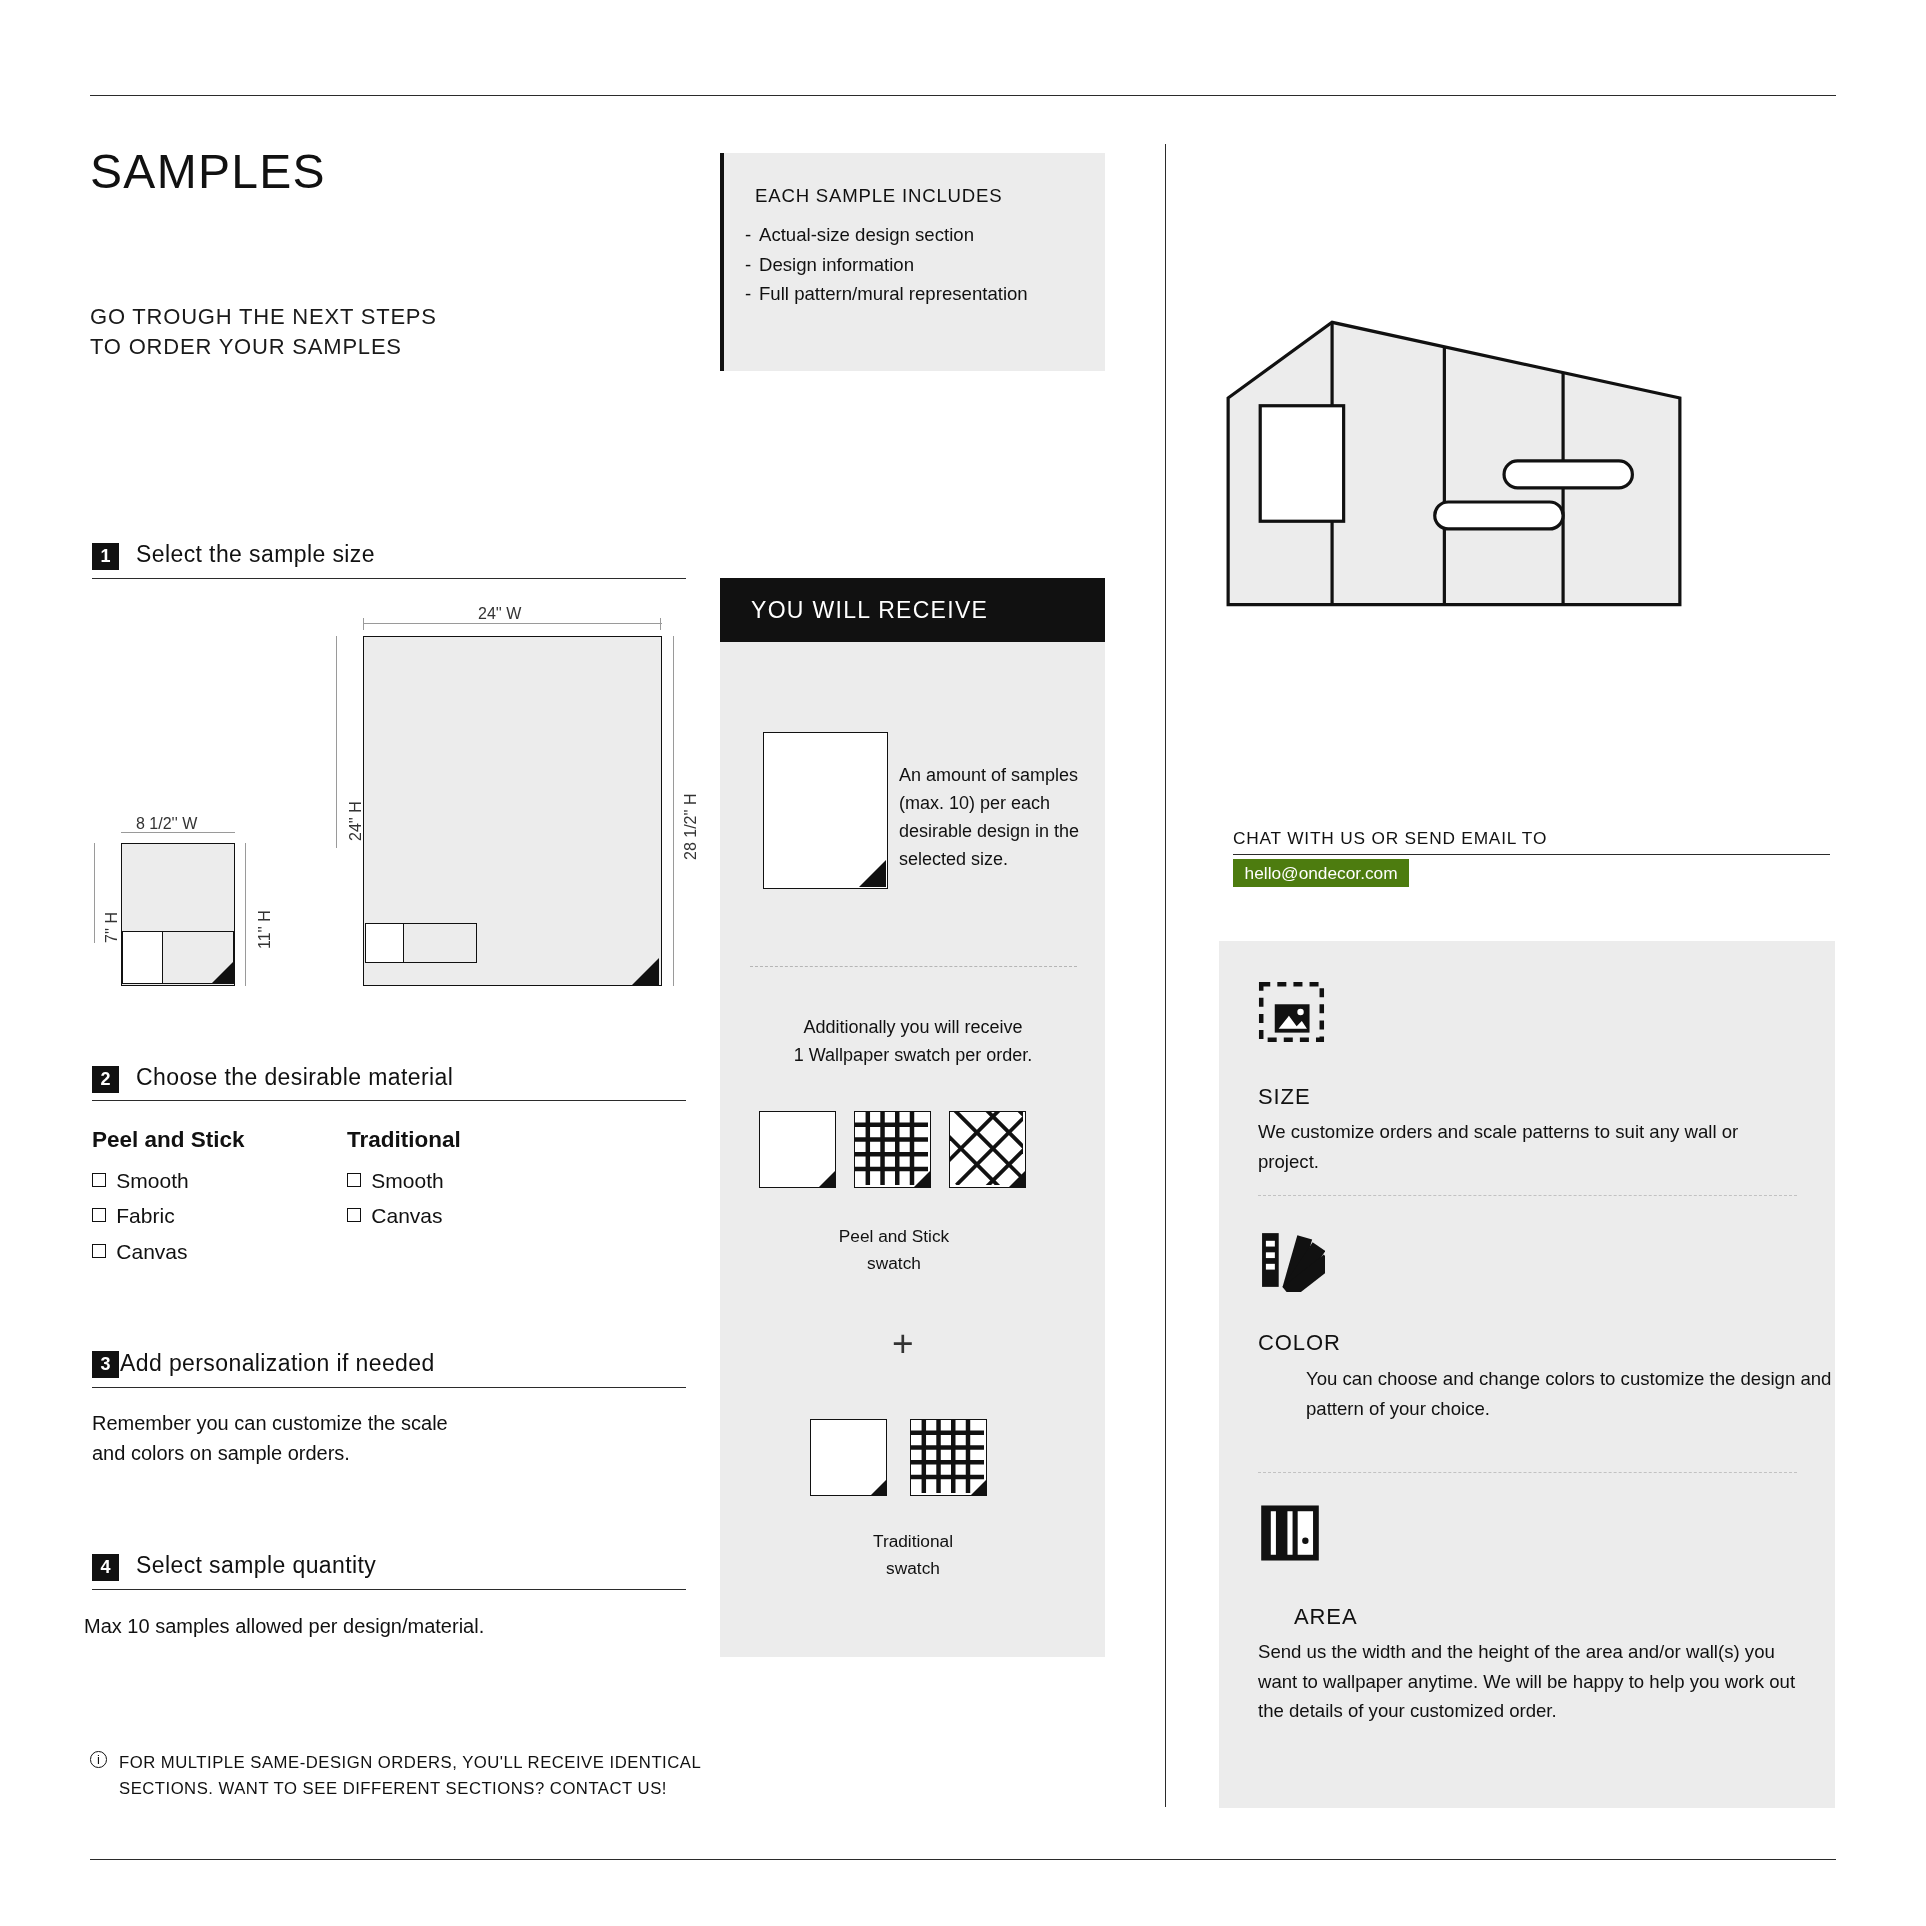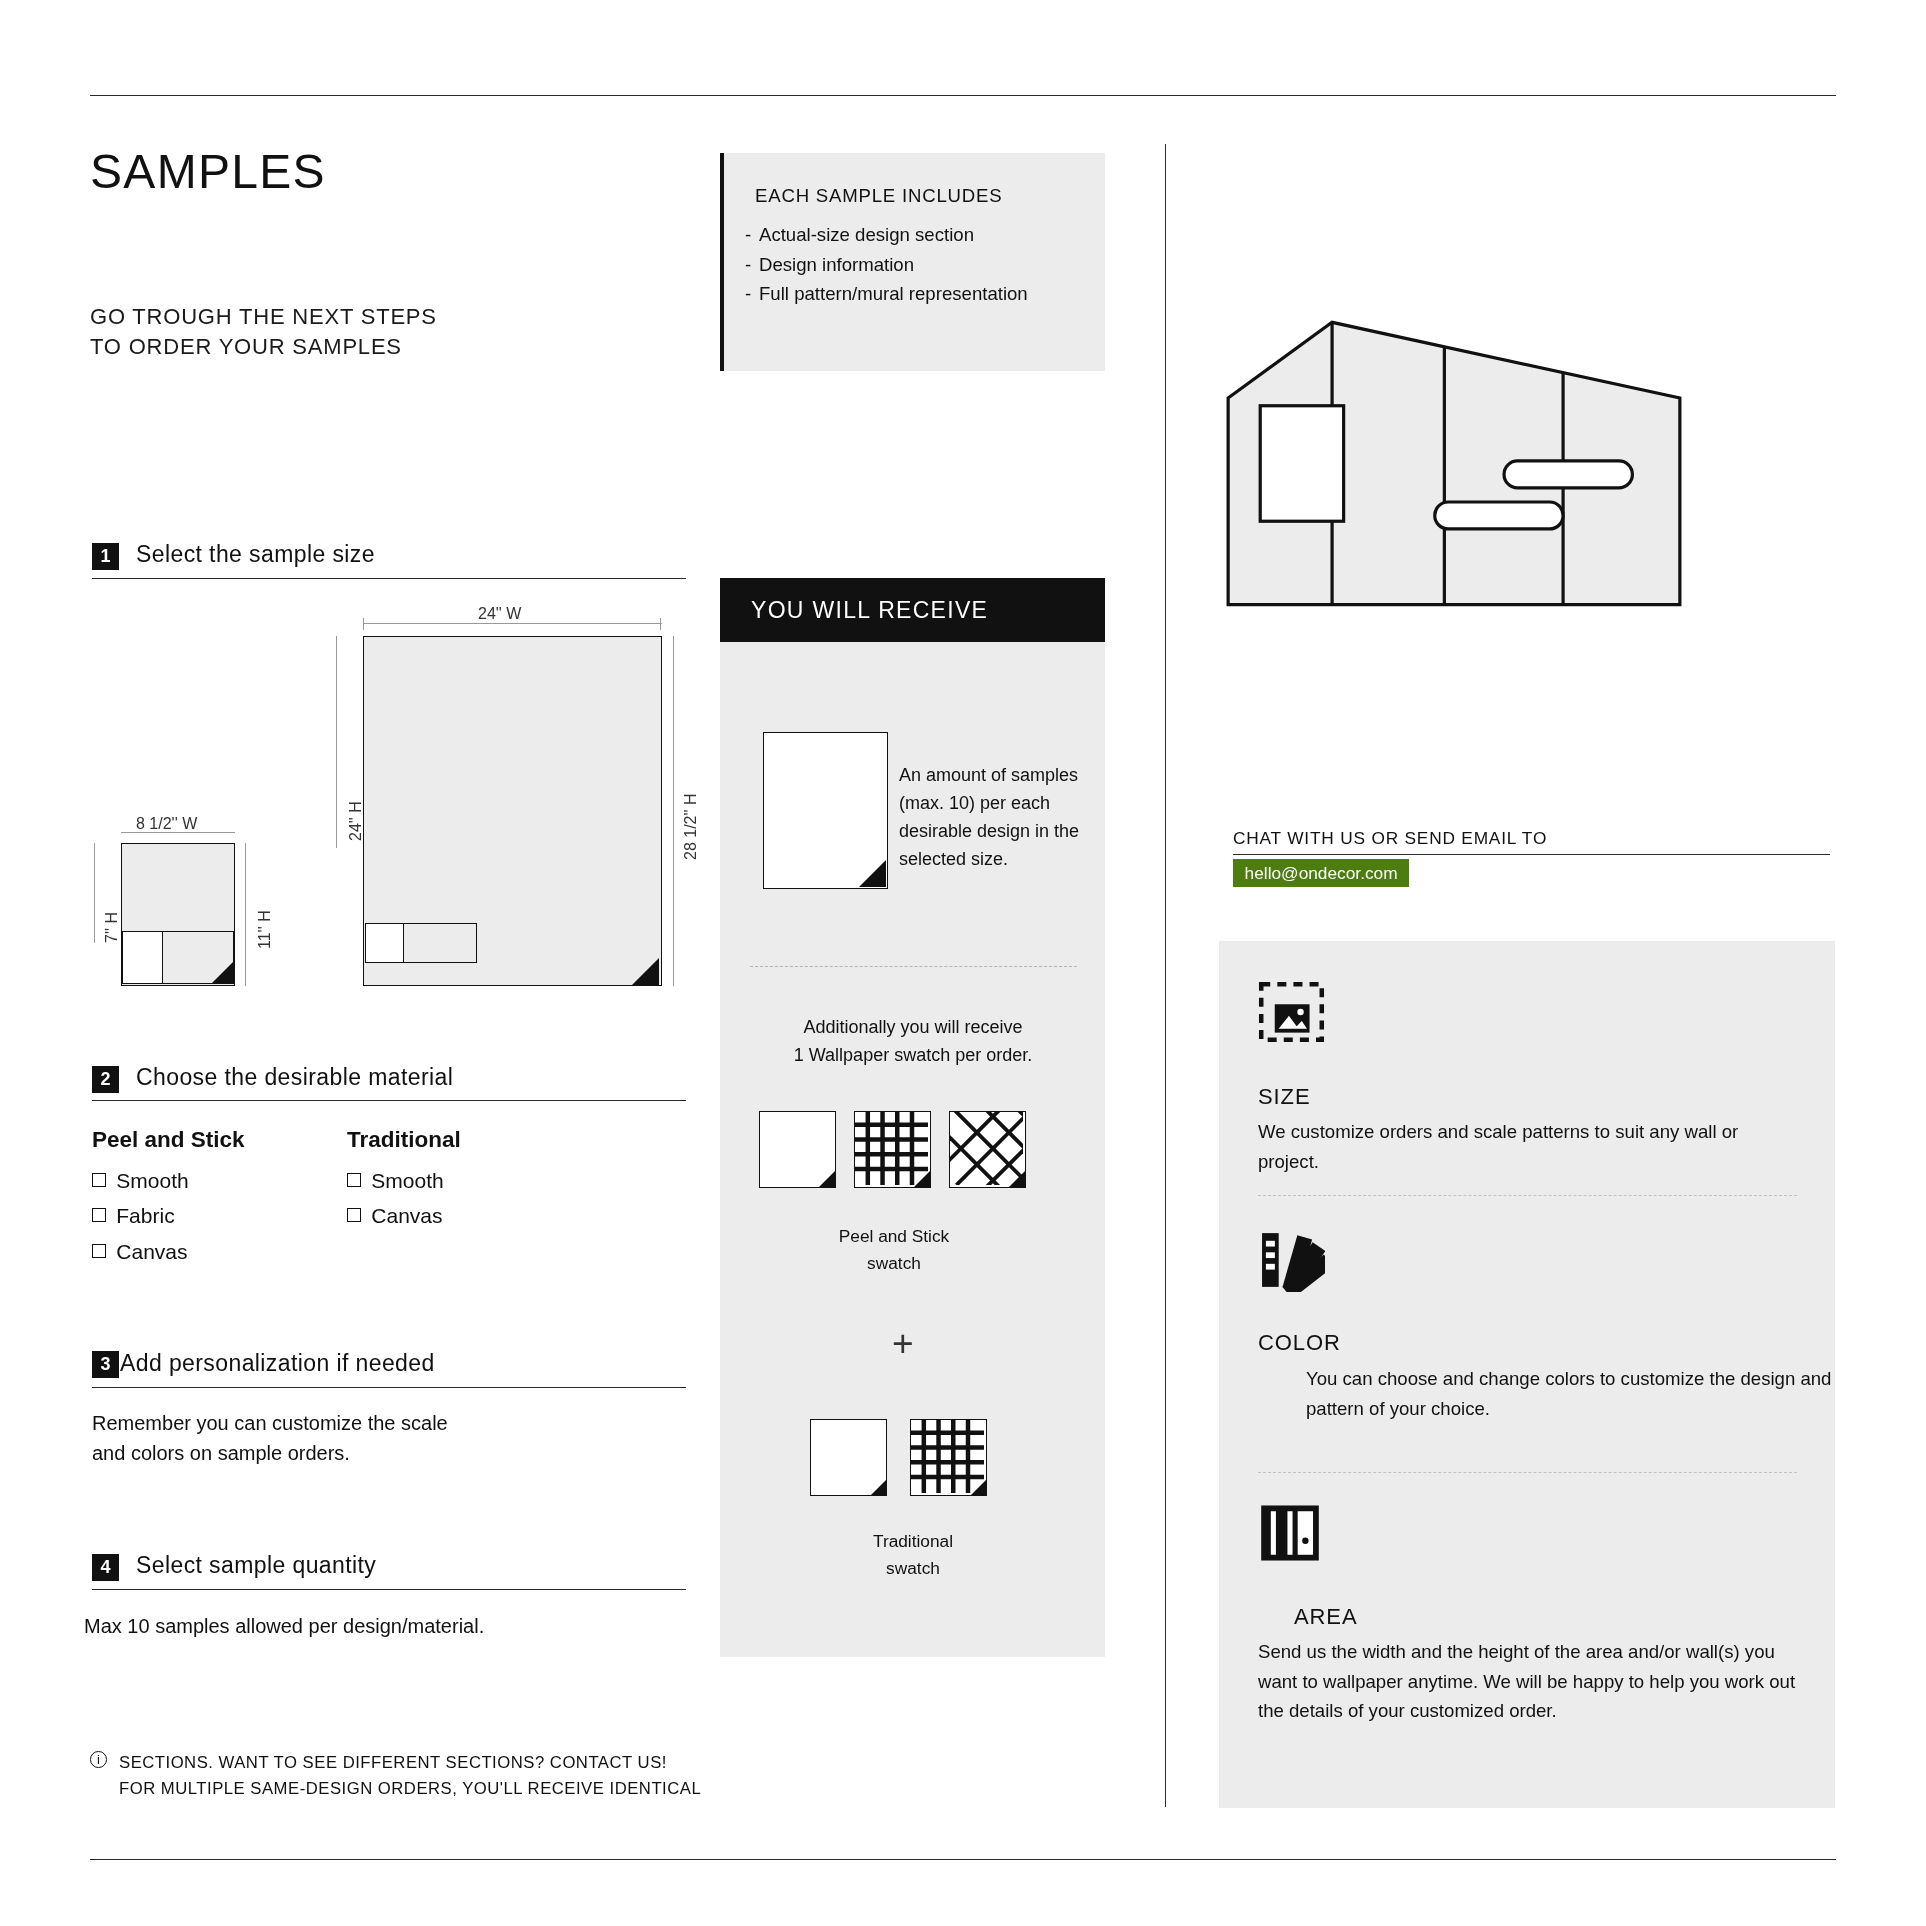--- a/index.html
+++ b/index.html
@@ -300,22 +300,22 @@
     <div>and colors on sample orders.</div>
   </div>
 
   <div class="step-num" style="left:92px; top:1554px;">4</div>
   <div class="step-label" style="left:136px; top:1552px;">Select sample quantity</div>
   <div class="step-line" style="left:92px; top:1589px; width:594px;"></div>
   <div class="body-text" style="left:84px; top:1612px; width:629px;">Max 10 samples allowed per design/material.</div>
 
   <div class="info-ico">i</div>
   <div class="foot-note" style="left:119px;">
+    <div>FOR MULTIPLE SAME-DESIGN ORDERS, YOU'LL RECEIVE IDENTICAL</div>
     <div>SECTIONS. WANT TO SEE DIFFERENT SECTIONS? CONTACT US!</div>
-    <div>FOR MULTIPLE SAME-DESIGN ORDERS, YOU'LL RECEIVE IDENTICAL</div>
   </div>
 
   <div class="ywr-panel"></div>
   <div class="ywr-header">YOU WILL RECEIVE</div>
 
   <div class="ywr-sheet"></div>
   <div class="ywr-sheet-corner"></div>
   <div class="ywr-text">An amount of samples (max. 10) per each desirable design in the selected size.</div>
 
   <div class="ywr-dash"></div>

